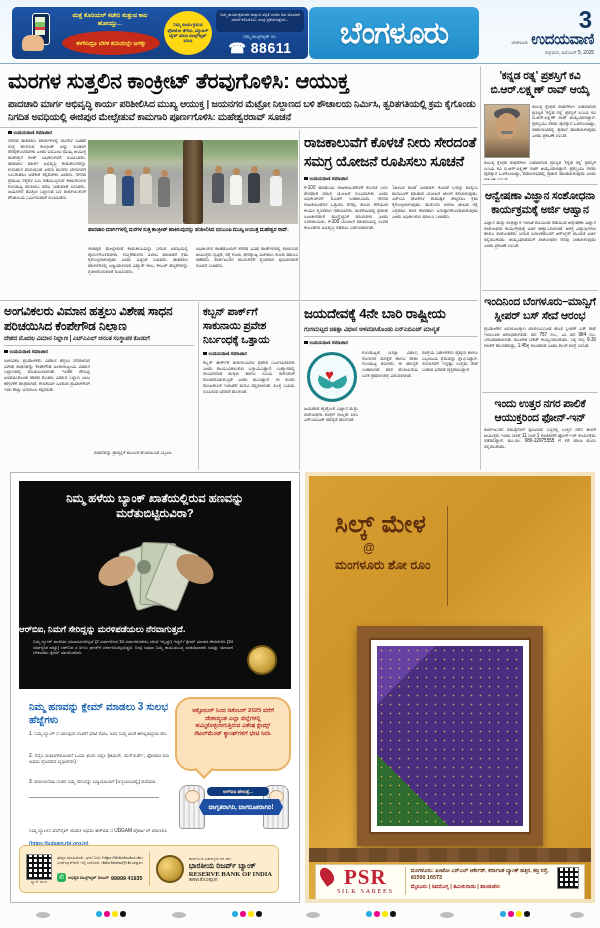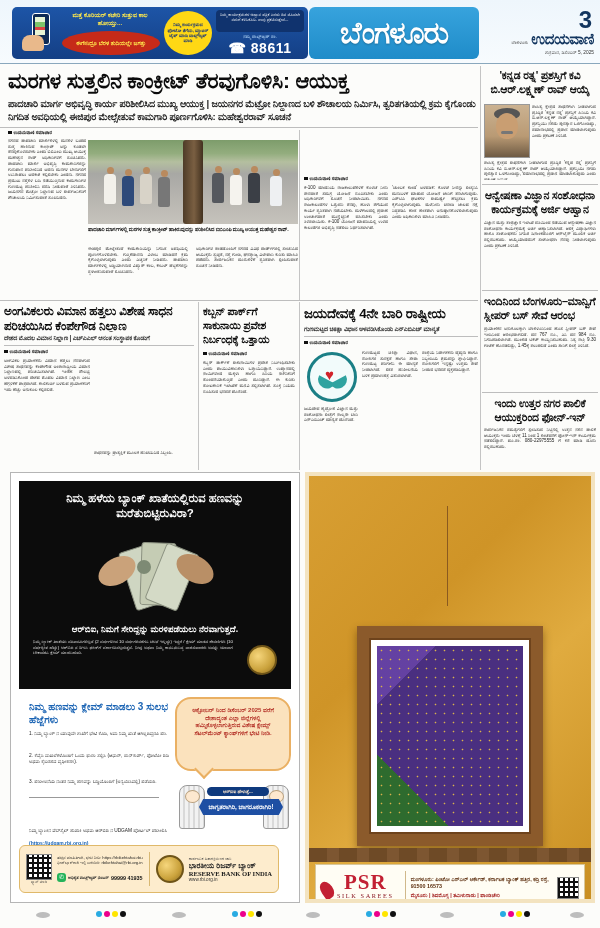--- a/index.html
+++ b/index.html
@@ -46,42 +46,42 @@
   .floor{position:absolute;left:0;bottom:0;width:100%;height:14px;background:#d7d3cb}
   .jay-logo{position:absolute;left:307px;top:352px;width:50px;height:50px;border-radius:50%;border:3px solid #1b7f86;background:#f2fbfb;box-sizing:border-box}
   .jay-hand{position:absolute;width:18px;height:9px;background:#2fa3a0;border-radius:0 0 10px 10px}
   .jay-heart{position:absolute;left:15px;top:12px;font-size:15px;color:#d2232a;line-height:15px}
   .goldseal{border-radius:50%;background:radial-gradient(circle at 35% 35%,#f6d67c,#caa23c 60%,#8d6b1f);border:2px solid #6e5418;box-sizing:border-box}
   .qr{background:#fff;border:1px solid #888;background-image:repeating-linear-gradient(0deg,#111 0 2px,transparent 2px 5px),repeating-linear-gradient(90deg,#111 0 2px,transparent 2px 5px)}
   
   .rbi-ad{position:absolute;left:10px;top:472px;width:290px;height:431px;background:#fff;border:1px solid #b5b5b5;box-sizing:border-box}
   .rbi-black{position:absolute;left:8px;top:8px;width:272px;height:208px;background:#0c0c0c;color:#fff;overflow:hidden}
   .rbi-h{font-size:11.5px;font-weight:bold;text-align:center;line-height:15px;padding:10px 16px 0}
-  .rbi-tag{position:absolute;left:0;top:143px;width:100%;text-align:center;font-size:8.6px;font-weight:bold;color:#fff}
+  .rbi-tag{position:absolute;left:0;top:143px;width:100%;text-align:left;font-size:8.6px;font-weight:bold;color:#fff}
   .rbi-para{position:absolute;left:14px;top:158px;width:200px;font-size:4.4px;line-height:5.6px;color:#e8e8e8;text-align:justify;height:44px;overflow:hidden}
   .blue-h{color:#1b64b4;font-weight:bold;font-size:10px;line-height:12.5px}
   .steps{font-size:4.8px;line-height:6px;color:#222;text-align:justify}
   .bubble{position:absolute;left:164px;top:224px;width:116px;height:74px;background:#fbe2bd;border:2px solid #eab063;border-radius:16px;color:#b5342a;font-weight:bold;font-size:6px;line-height:7.6px;text-align:center;padding:8px 8px;box-sizing:border-box}
   .bubble::after{content:"";position:absolute;left:20px;bottom:-7px;width:12px;height:12px;background:#fbe2bd;border-right:2px solid #eab063;border-bottom:2px solid #eab063;transform:rotate(45deg)}
   .mascot{position:absolute;width:24px;height:42px;background:repeating-linear-gradient(90deg,#f2f2f2 0 3px,#d9d9d9 3px 5px);border:1px solid #9a9a9a;border-radius:8px 8px 3px 3px}
   .mascot::before{content:"";position:absolute;top:4px;left:5px;width:13px;height:11px;border-radius:50%;background:#fde8cf;border:1px solid #b9a07e}
   .ribbon{position:absolute;background:#1e4fa3;color:#fff;font-size:6.4px;font-weight:bold;text-align:center;line-height:8px;padding:4px 6px;clip-path:polygon(5% 0,95% 0,100% 50%,95% 100%,5% 100%,0 50%)}
   .ribbon-top{position:absolute;background:#0f3a7e;color:#fde8cf;font-size:4.6px;font-weight:bold;text-align:center;border-radius:7px;padding:2px 5px}
   .rbi-bar{position:absolute;left:8px;top:372px;width:260px;height:48px;background:#fdeccd;border:1px solid #e0b96a;border-radius:6px;display:flex;align-items:center;box-sizing:border-box;padding:4px 6px}
   .wa-chip{display:inline-flex;align-items:center;gap:2px}
   .wa-ic{width:9px;height:9px;background:#25b35a;border-radius:3px;color:#fff;font-size:6px;line-height:9px;text-align:center}
   
   .silk-ad{position:absolute;left:305px;top:472px;width:290px;height:431px;background:linear-gradient(135deg,#d89f33 0%,#cf9427 35%,#e0ab3f 60%,#c98f22 100%);border:4px solid #f3e3c0;box-sizing:border-box;overflow:hidden}
   .silk-title{position:absolute;left:26px;top:34px;color:#5c2e0e;font-weight:bold}
   .silk-vline{position:absolute;left:138px;top:30px;width:1px;height:100px;background:#8a5a20}
   .silk-right{position:absolute;left:150px;top:34px;width:120px;color:#5c2e0e}
   .frame{position:absolute;left:48px;top:150px;width:186px;height:220px;background:#fff;border:12px solid #8b5a2b;box-shadow:0 4px 8px rgba(60,30,0,.45), inset 0 0 0 2px #6e431c;box-sizing:border-box;padding:8px}
   .saree{width:100%;height:100%;background:#4a2f80;background-image:radial-gradient(#d9b14b 0.7px,transparent 1.1px),linear-gradient(45deg,#2e6b2e 0 22%,rgba(0,0,0,0) 22%),linear-gradient(135deg,rgba(122,80,190,.55) 0 18%,rgba(0,0,0,0) 18%);background-size:9px 9px,100% 100%,100% 100%}
   .shelf{position:absolute;left:0;top:372px;width:100%;height:14px;background:repeating-linear-gradient(90deg,#6e4a26 0 18px,#7d5631 18px 30px)}
-  .silk-bar{position:absolute;left:6px;top:388px;width:270px;height:38px;background:#fffdf4;border:1px solid #d8c79a;display:flex;align-items:flex-end;box-sizing:border-box;padding:2px 5px}
+  .silk-bar{position:absolute;left:6px;top:388px;width:270px;height:38px;background:#fffdf4;border:1px solid #d8c79a;display:flex;align-items:flex-start;box-sizing:border-box;padding:2px 5px}
   .psr{font-family:"Liberation Serif",serif;color:#c22033;font-weight:bold;font-size:21px;letter-spacing:1px;line-height:20px}
   .psr-sub{font-family:"Liberation Serif",serif;color:#8a1722;font-size:6.3px;letter-spacing:1.6px}
   .paisley{width:12px;height:18px;background:#c22033;border-radius:60% 60% 60% 0;transform:rotate(-35deg);margin-right:4px}
   
   .regoval{position:absolute;width:14px;height:6px;border-radius:50%;background:#bdbdbd;top:912px}
   .dots{position:absolute;top:911px;display:flex;gap:2px}
   .dot{width:6px;height:6px;border-radius:50%}
 </style>
 </head>
 <body>
@@ -128,41 +128,42 @@
     <div class="person" style="left:124px;top:33px;background:#55585e"></div>
     <div class="person" style="left:142px;top:35px;background:#f5f3ee"></div>
     <div class="person" style="left:160px;top:33px;background:#3b3f46"></div>
     <div class="person" style="left:182px;top:36px;background:#eef0f2"></div>
   </div>
   <div class="abs hd" style="left:88px;top:226px;width:210px;height:16px;font-size:5.4px;line-height:7px">ಪಾದಚಾರಿ ಮಾರ್ಗಗಳಲ್ಲಿ ಮರಗಳ ಸುತ್ತ ಕಾಂಕ್ರೀಟ್ ಹಾಕಿರುವುದನ್ನು ಪರಿಶೀಲಿಸಿದ ಬಿಬಿಎಂಪಿ ಮುಖ್ಯ ಆಯುಕ್ತ ಮಹೇಶ್ವರ ರಾವ್.</div>
   <div class="abs tiny" style="left:88px;top:246px;width:100px;height:52px">ಈಜಿಪುರ ಮೇಲ್ಸೇತುವೆ ಕಾಮಗಾರಿಯನ್ನು ನಿಗದಿತ ಅವಧಿಯಲ್ಲಿ ಪೂರ್ಣಗೊಳಿಸಬೇಕು. ಗುತ್ತಿಗೆದಾರರು ವಿಳಂಬ ಮಾಡಿದರೆ ಕ್ರಮ ಕೈಗೊಳ್ಳಲಾಗುವುದು ಎಂದು ಎಚ್ಚರಿಕೆ ನೀಡಿದರು. ಪಾದಚಾರಿ ಮಾರ್ಗಗಳಲ್ಲಿ ಅಡ್ಡಿಯಾಗಿರುವ ವಿದ್ಯುತ್ ಕಂಬ, ಕೇಬಲ್ ಪೆಟ್ಟಿಗೆಗಳನ್ನು ಸ್ಥಳಾಂತರಿಸುವಂತೆ ಸೂಚಿಸಿದರು.</div>
   <div class="abs tiny" style="left:196px;top:246px;width:102px;height:52px">ಅಧಿಕಾರಿಗಳ ತಂಡದೊಂದಿಗೆ ನಗರದ ವಿವಿಧ ವಾರ್ಡ್‌ಗಳಲ್ಲಿ ಸಂಚರಿಸಿದ ಆಯುಕ್ತರು ಸ್ವಚ್ಛತೆ, ರಸ್ತೆ ಗುಂಡಿ, ಘನತ್ಯಾಜ್ಯ ವಿಲೇವಾರಿ ಕುರಿತು ಮಾಹಿತಿ ಪಡೆದರು. ಸಾರ್ವಜನಿಕರ ದೂರುಗಳಿಗೆ ತ್ವರಿತವಾಗಿ ಸ್ಪಂದಿಸುವಂತೆ ಸೂಚನೆ ನೀಡಿದರು.</div>
 
   <div class="vline" style="left:299px;top:130px;height:170px"></div>
+  <div class="abs hd" style="left:304px;top:133px;width:174px;height:38px;font-size:14px;line-height:18.5px">ರಾಜಕಾಲುವೆಗೆ ಕೊಳಚೆ ನೀರು ಸೇರದಂತೆ ಸಮಗ್ರ ಯೋಜನೆ ರೂಪಿಸಲು ಸೂಚನೆ</div>
   <div class="abs byl" style="left:304px;top:176px;width:90px"><span class="sq"></span><span>ಉದಯವಾಣಿ ಸಮಾಚಾರ</span></div>
   <div class="abs tiny" style="left:304px;top:185px;width:84px;height:113px">ಕೆ-100 ಮಾದರಿಯ ರಾಜಕಾಲುವೆಗಳಿಗೆ ಕೊಳಚೆ ನೀರು ಸೇರದಂತೆ ಸಮಗ್ರ ಯೋಜನೆ ರೂಪಿಸಬೇಕು ಎಂದು ಅಧಿಕಾರಿಗಳಿಗೆ ಸೂಚನೆ ನೀಡಲಾಯಿತು. ನಗರದ ರಾಜಕಾಲುವೆಗಳ ಒತ್ತುವರಿ ತೆರವು, ಹೂಳು ತೆಗೆಯುವ ಕಾರ್ಯ ತ್ವರಿತವಾಗಿ ನಡೆಯಬೇಕು. ಮಳೆಗಾಲದಲ್ಲಿ ಪ್ರವಾಹ ಉಂಟಾಗದಂತೆ ಮುನ್ನೆಚ್ಚರಿಕೆ ವಹಿಸಬೇಕು ಎಂದು ತಿಳಿಸಲಾಯಿತು. ಕೆ-100 ಯೋಜನೆ ಮಾದರಿಯಲ್ಲಿ ಉಳಿದ ಕಾಲುವೆಗಳ ಅಭಿವೃದ್ಧಿ ನಡೆಸಲು ನಿರ್ಧರಿಸಲಾಗಿದೆ.</div>
   <div class="abs tiny" style="left:392px;top:185px;width:86px;height:113px">'ಚುಂಬಕ ಕುಂದ' ಅಳವಡಿಕೆ: ಕೊಳಚೆ ನೀರನ್ನು ಸಂಸ್ಕರಿಸಿ ಮರುಬಳಕೆ ಮಾಡುವ ಯೋಜನೆ ಜಾರಿಗೆ ತರಲಾಗುವುದು. ಎಸ್‌ಟಿಪಿ ಘಟಕಗಳ ಸಾಮರ್ಥ್ಯ ಹೆಚ್ಚಿಸಲು ಕ್ರಮ ಕೈಗೊಳ್ಳಲಾಗುವುದು. ಮಳೆನೀರು ಚರಂಡಿ ಜಾಲದ ನಕ್ಷೆ ಸಿದ್ಧಪಡಿಸಿ ಹಂತ ಹಂತವಾಗಿ ಅನುಷ್ಠಾನಗೊಳಿಸಲಾಗುವುದು ಎಂದು ಅಧಿಕಾರಿಗಳು ಮಾಹಿತಿ ನೀಡಿದರು.</div>
 
   <div class="vline" style="left:480px;top:66px;height:404px"></div>
 
   <div class="abs hd" style="left:484px;top:68px;width:112px;height:30px;font-size:10.8px;line-height:14px;text-align:center">'ಕನ್ನಡ ರತ್ನ' ಪ್ರಶಸ್ತಿಗೆ ಕವಿ ಬಿ.ಆರ್.ಲಕ್ಷ್ಮಣ್ ರಾವ್ ಆಯ್ಕೆ</div>
   <div class="photo-portrait">
     <div class="hair"></div>
     <div class="face"></div>
     <div class="mst"></div>
   </div>
   <div class="abs tiny" style="left:532px;top:104px;width:64px;height:54px">ಸಾಹಿತ್ಯ ಕ್ಷೇತ್ರದ ಸಾಧನೆಗಾಗಿ ನೀಡಲಾಗುವ ಪ್ರತಿಷ್ಠಿತ 'ಕನ್ನಡ ರತ್ನ' ಪ್ರಶಸ್ತಿಗೆ ಹಿರಿಯ ಕವಿ ಬಿ.ಆರ್.ಲಕ್ಷ್ಮಣ್ ರಾವ್ ಆಯ್ಕೆಯಾಗಿದ್ದಾರೆ. ಪ್ರಶಸ್ತಿಯು ನಗದು ಪುರಸ್ಕಾರ ಒಳಗೊಂಡಿದ್ದು, ಸಮಾರಂಭದಲ್ಲಿ ಪ್ರದಾನ ಮಾಡಲಾಗುವುದು ಎಂದು ಪ್ರಕಟಣೆ ತಿಳಿಸಿದೆ.</div>
   <div class="abs tiny" style="left:484px;top:160px;width:112px;height:20px">ಸಾಹಿತ್ಯ ಕ್ಷೇತ್ರದ ಸಾಧನೆಗಾಗಿ ನೀಡಲಾಗುವ ಪ್ರತಿಷ್ಠಿತ 'ಕನ್ನಡ ರತ್ನ' ಪ್ರಶಸ್ತಿಗೆ ಹಿರಿಯ ಕವಿ ಬಿ.ಆರ್.ಲಕ್ಷ್ಮಣ್ ರಾವ್ ಆಯ್ಕೆಯಾಗಿದ್ದಾರೆ. ಪ್ರಶಸ್ತಿಯು ನಗದು ಪುರಸ್ಕಾರ ಒಳಗೊಂಡಿದ್ದು, ಸಮಾರಂಭದಲ್ಲಿ ಪ್ರದಾನ ಮಾಡಲಾಗುವುದು ಎಂದು ಪ್ರಕಟಣೆ ತಿಳಿಸಿದೆ.</div>
   <div class="hline" style="left:482px;top:184px;width:116px"></div>
 
   <div class="abs hd" style="left:484px;top:189px;width:112px;height:28px;font-size:10.8px;line-height:13.5px;text-align:center">ಆನ್ವೇಷಣಾ ವಿಜ್ಞಾನ ಸಂಶೋಧನಾ ಕಾರ್ಯಕ್ರಮಕ್ಕೆ ಅರ್ಜಿ ಆಹ್ವಾನ</div>
   <div class="abs tiny" style="left:484px;top:220px;width:112px;height:66px">ವಿಜ್ಞಾನ ಮತ್ತು ತಂತ್ರಜ್ಞಾನ ಇಲಾಖೆ ವತಿಯಿಂದ ನಡೆಯುವ ಆನ್ವೇಷಣಾ ವಿಜ್ಞಾನ ಸಂಶೋಧನಾ ಕಾರ್ಯಕ್ರಮಕ್ಕೆ ಅರ್ಜಿ ಆಹ್ವಾನಿಸಲಾಗಿದೆ. ಆಸಕ್ತ ವಿದ್ಯಾರ್ಥಿಗಳು ಹಾಗೂ ಸಂಶೋಧಕರು ನಿಗದಿತ ದಿನಾಂಕದೊಳಗೆ ಆನ್‌ಲೈನ್ ಮೂಲಕ ಅರ್ಜಿ ಸಲ್ಲಿಸಬಹುದು. ಆಯ್ಕೆಯಾದವರಿಗೆ ಸಂಶೋಧನಾ ನೆರವು ನೀಡಲಾಗುವುದು ಎಂದು ಪ್ರಕಟಣೆ ತಿಳಿಸಿದೆ.</div>
   <div class="hline" style="left:482px;top:290px;width:116px"></div>
 
-  <div class="abs hd" style="left:484px;top:295px;width:112px;height:28px;font-size:10.8px;line-height:13.5px;text-align:left">ಇಂದಿನಿಂದ ಬೆಂಗಳೂರು–ಮಾನ್ವಿಗೆ ಸ್ಲೀಪರ್ ಬಸ್ ಸೇವೆ ಆರಂಭ</div>
+  <div class="abs hd" style="left:484px;top:295px;width:112px;height:28px;font-size:10.8px;line-height:13.5px;text-align:center">ಇಂದಿನಿಂದ ಬೆಂಗಳೂರು–ಮಾನ್ವಿಗೆ ಸ್ಲೀಪರ್ ಬಸ್ ಸೇವೆ ಆರಂಭ</div>
   <div class="abs tiny" style="left:484px;top:326px;width:112px;height:60px">ಪ್ರಯಾಣಿಕರ ಅನುಕೂಲಕ್ಕಾಗಿ ಬೆಂಗಳೂರಿನಿಂದ ಹೊಸ ಸ್ಲೀಪರ್ ಬಸ್ ಸೇವೆ ಇಂದಿನಿಂದ ಆರಂಭವಾಗಲಿದೆ. ದರ 767 ರೂ., ಎಸಿ ದರ 984 ರೂ. ನಿಗದಿಪಡಿಸಲಾಗಿದೆ. ಮುಂಗಡ ಟಿಕೆಟ್ ಕಾಯ್ದಿರಿಸಬಹುದು. ನಿತ್ಯ ರಾತ್ರಿ 9.30 ಗಂಟೆಗೆ ಹೊರಡಲಿದ್ದು, 1.45ಕ್ಕೆ ತಲುಪಲಿದೆ ಎಂದು ಸಾರಿಗೆ ಸಂಸ್ಥೆ ತಿಳಿಸಿದೆ.</div>
   <div class="hline" style="left:482px;top:392px;width:116px"></div>
 
   <div class="abs hd" style="left:484px;top:397px;width:112px;height:28px;font-size:10.8px;line-height:13.5px;text-align:center">ಇಂದು ಉತ್ತರ ನಗರ ಪಾಲಿಕೆ ಆಯುಕ್ತರಿಂದ ಫೋನ್-ಇನ್</div>
   <div class="abs tiny" style="left:484px;top:427px;width:112px;height:42px">ಸಾರ್ವಜನಿಕರ ಸಮಸ್ಯೆಗಳಿಗೆ ಸ್ಪಂದಿಸುವ ನಿಟ್ಟಿನಲ್ಲಿ ಉತ್ತರ ನಗರ ಪಾಲಿಕೆ ಆಯುಕ್ತರು ಇಂದು ಬೆಳಗ್ಗೆ 11 ರಿಂದ 1 ಗಂಟೆವರೆಗೆ ಫೋನ್-ಇನ್ ಕಾರ್ಯಕ್ರಮ ನಡೆಸಲಿದ್ದಾರೆ. ದೂ.ಸಂ. 080-22975555 ಗೆ ಕರೆ ಮಾಡಿ ದೂರು ಸಲ್ಲಿಸಬಹುದು.</div>
 
   <div class="hline" style="left:0;top:300px;width:478px"></div>
 
   <div class="abs hd" style="left:4px;top:304px;width:190px;height:28px;font-size:12px;line-height:14.5px">ಅಂಗವಿಕಲರು ವಿಮಾನ ಹತ್ತಲು ವಿಶೇಷ ಸಾಧನ ಪರಿಚಯಿಸಿದ ಕೆಂಪೇಗೌಡ ನಿಲ್ದಾಣ</div>
   <div class="abs hd" style="left:4px;top:334px;width:190px;height:9px;font-size:6.4px;color:#333">ದೇಶದ ಮೊದಲ ವಿಮಾನ ನಿಲ್ದಾಣ | ಎಚ್‌ಎಎಲ್ ಆನಂತ ಸಂಸ್ಥಾಪಕ ಕೊಡುಗೆ</div>
@@ -244,20 +245,25 @@
       <div style="margin-left:5px">
         <div style="font-size:4px;color:#444">ಸಾರ್ವಜನಿಕ ಹಿತಾಸಕ್ತಿಯಿಂದ ಜಾರಿ</div>
         <div style="font-size:7.4px;font-weight:bold;color:#222">ಭಾರತೀಯ ರಿಜರ್ವ್ ಬ್ಯಾಂಕ್</div>
         <div style="font-size:6.6px;font-weight:bold;color:#1a1a1a;font-family:'Liberation Serif',serif">RESERVE BANK OF INDIA</div>
         <div style="font-size:4.6px;color:#333">www.rbi.org.in</div>
       </div>
     </div>
   </div>
 
   <div class="silk-ad">
+    <div class="silk-title">
+      <div style="font-size:24px;letter-spacing:0.5px">ಸಿಲ್ಕ್ ಮೇಳ</div>
+      <div style="font-size:12px;margin:3px 0 3px 28px">@</div>
+      <div style="font-size:12.5px">ಮಂಗಳೂರು ಶೋ ರೂಂ</div>
+    </div>
     <div class="silk-vline"></div>
     <div class="frame">
       <div class="saree"></div>
     </div>
     <div class="shelf"></div>
     <div class="silk-bar">
       <div class="paisley"></div>
       <div style="margin-right:6px;text-align:center">
         <div class="psr">PSR</div>
         <div class="psr-sub">SILK SAREES</div>

